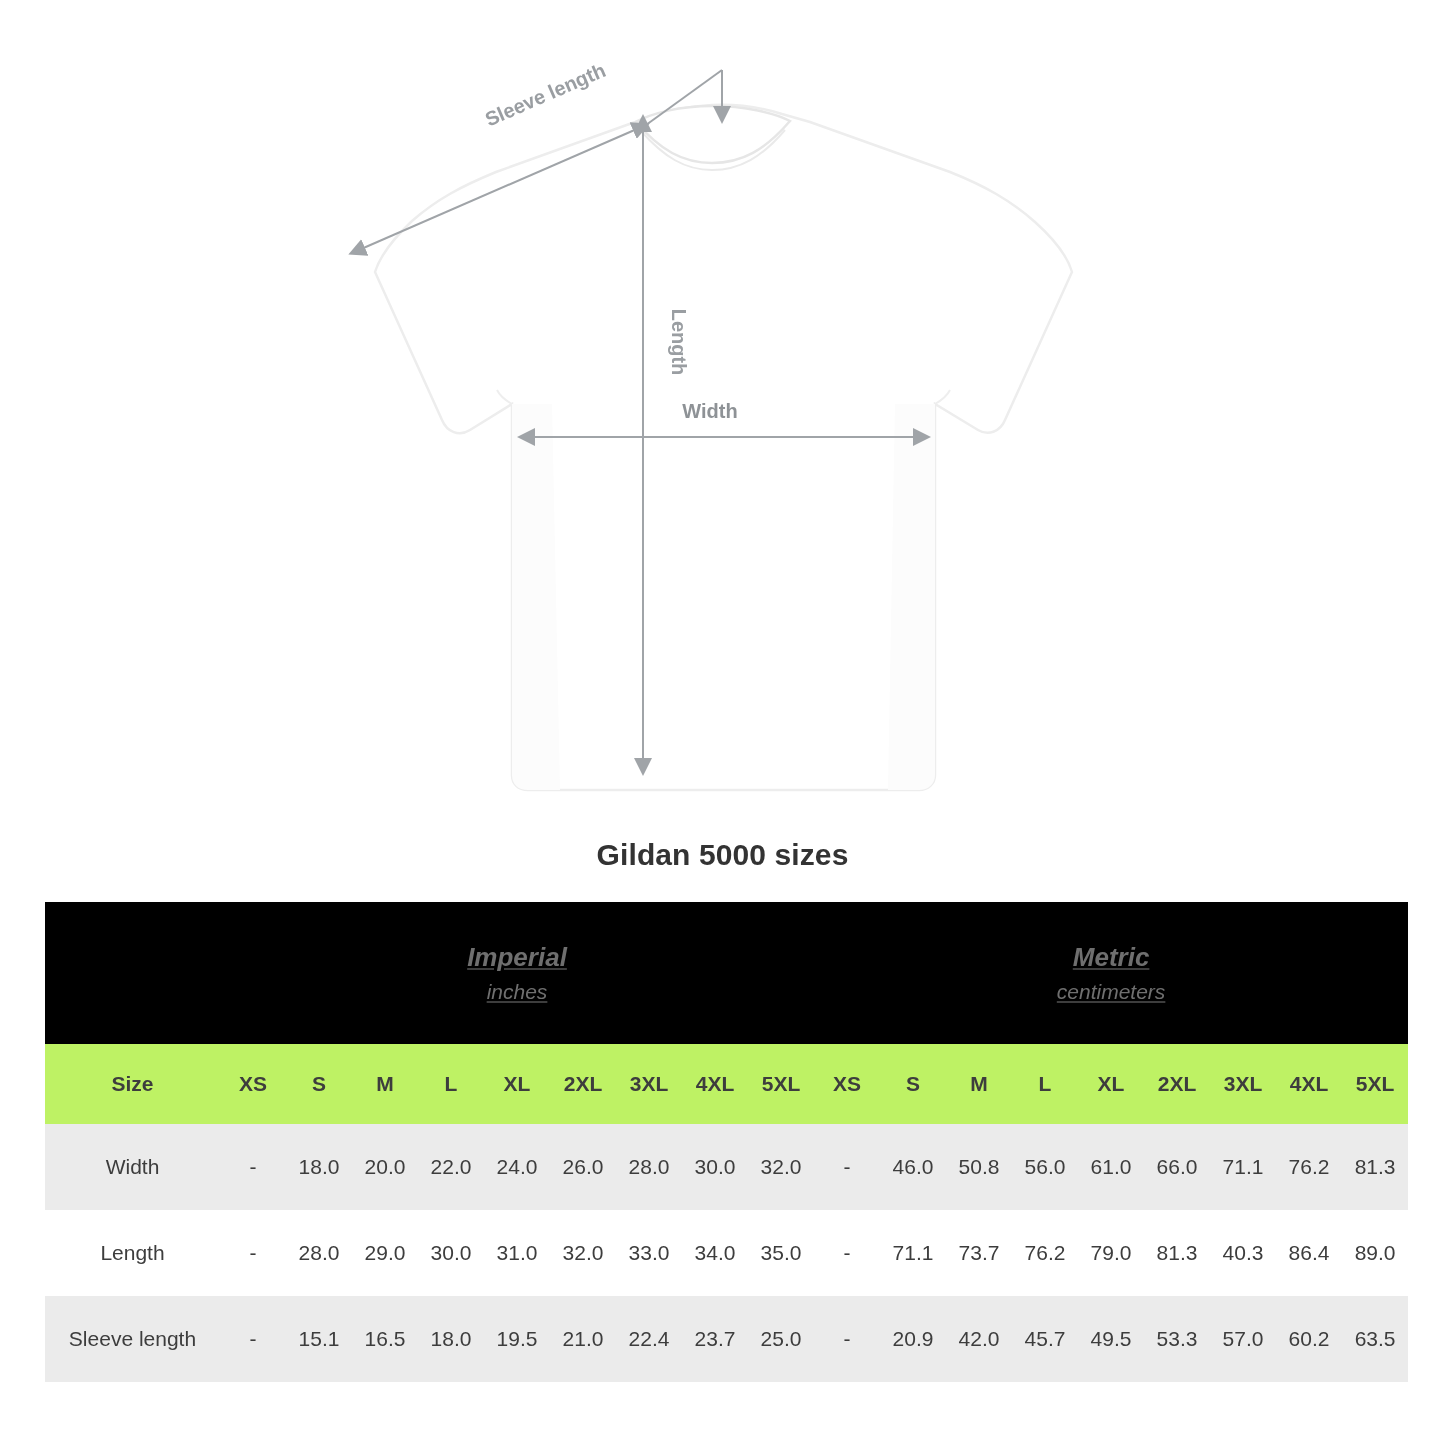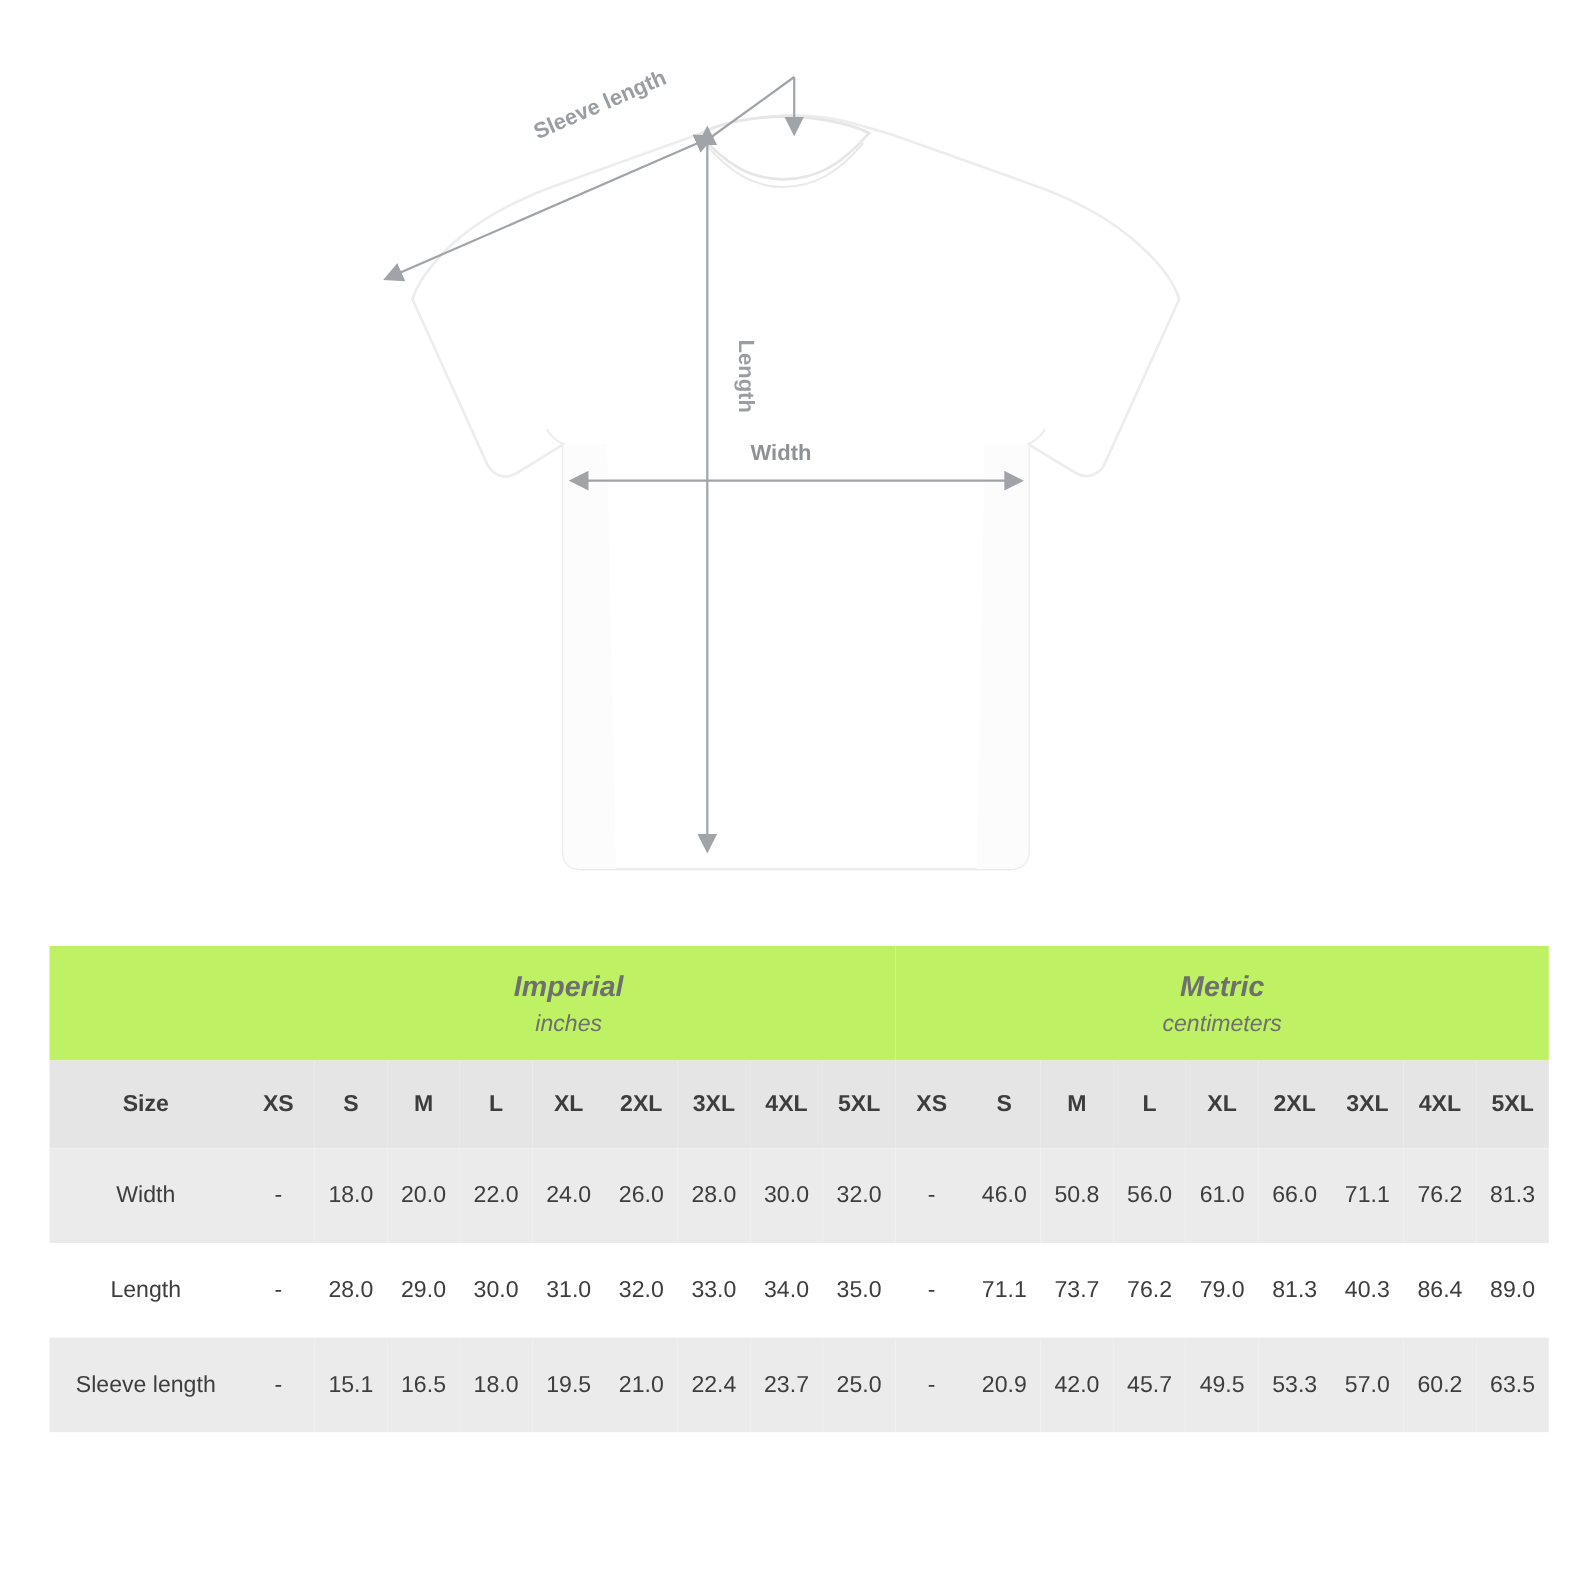--- a/index.html
+++ b/index.html
@@ -57,23 +57,24 @@
     border-collapse: collapse;
     width: 1355px;
     table-layout: fixed;
   }
   table.size-table td, table.size-table th {
     text-align: center;
     vertical-align: middle;
     font-weight: normal;
   }
   .unit-header td {
-    background: #bef264;
-    height: 104px;
+    background: #000000;
+    height: 142px;
     padding: 0;
+    text-decoration: underline;
   }
   .unit-name {
     font-size: 26px;
     font-style: italic;
     font-weight: bold;
     color: #6f6f6f;
     line-height: 1.2;
   }
   .unit-sub {
     font-size: 21px;
@@ -84,21 +85,21 @@
   .label-col {
     width: 175px;
   }
   .size-col {
     width: 66px;
   }
   tr.row-sizes td {
     height: 78px;
     font-size: 21px;
     color: #3d3d3d;
-    background: #e5e5e5;
+    background: #bef264;
     font-weight: bold;
   }
   tr.row-sizes td.rowlabel {
     font-weight: bold;
     font-size: 21px;
   }
   tr.row-data td {
     height: 84px;
     font-size: 21px;
     color: #3d3d3d;
@@ -178,20 +179,21 @@
       <text x="672" y="342" transform="rotate(90 672 342)" font-family="Liberation Sans, sans-serif" font-size="20" font-weight="bold" fill="#9a9ea2" text-anchor="middle">Length</text>
 
       <g stroke="#a0a4a8" stroke-width="2" fill="none">
         <line x1="521" y1="437" x2="927" y2="437" marker-start="url(#arrowStart)" marker-end="url(#arrowEnd)"></line>
       </g>
       <text x="710" y="418" font-family="Liberation Sans, sans-serif" font-size="20" font-weight="bold" fill="#8e9296" text-anchor="middle">Width</text>
     </svg>
   </div>
 
   <div class="title-block">
+    <div class="chart-title">Gildan 5000 sizes</div>
   </div>
 
   <div class="table-wrap">
     <table class="size-table">
       <colgroup>
         <col class="label-col">
         <col class="size-col">
           <col class="size-col">
           <col class="size-col">
           <col class="size-col">

